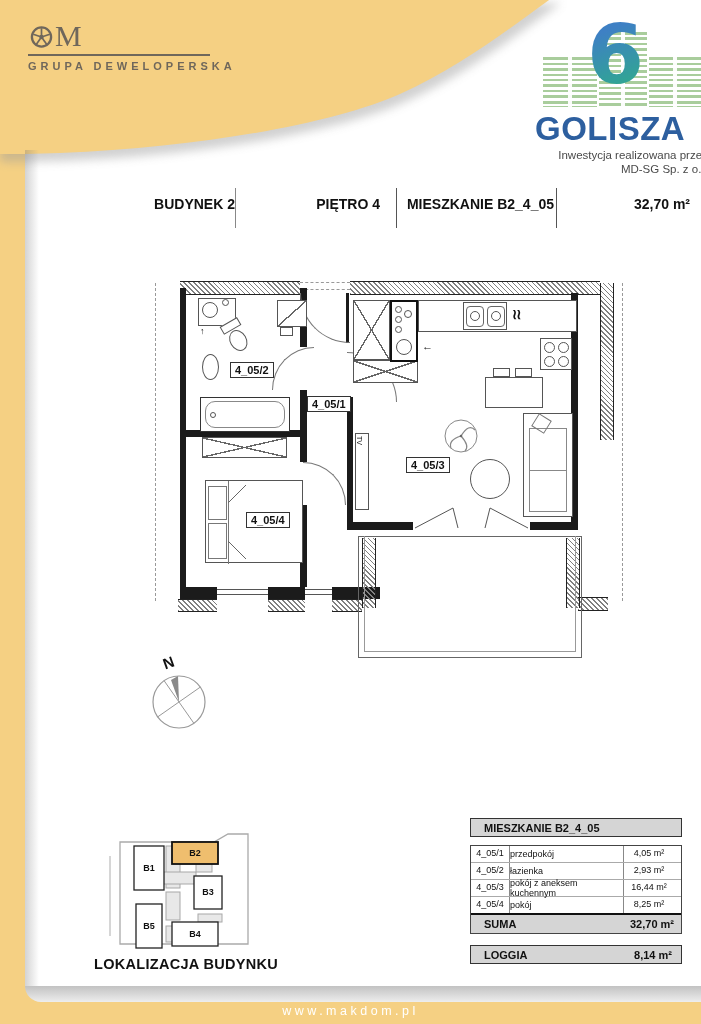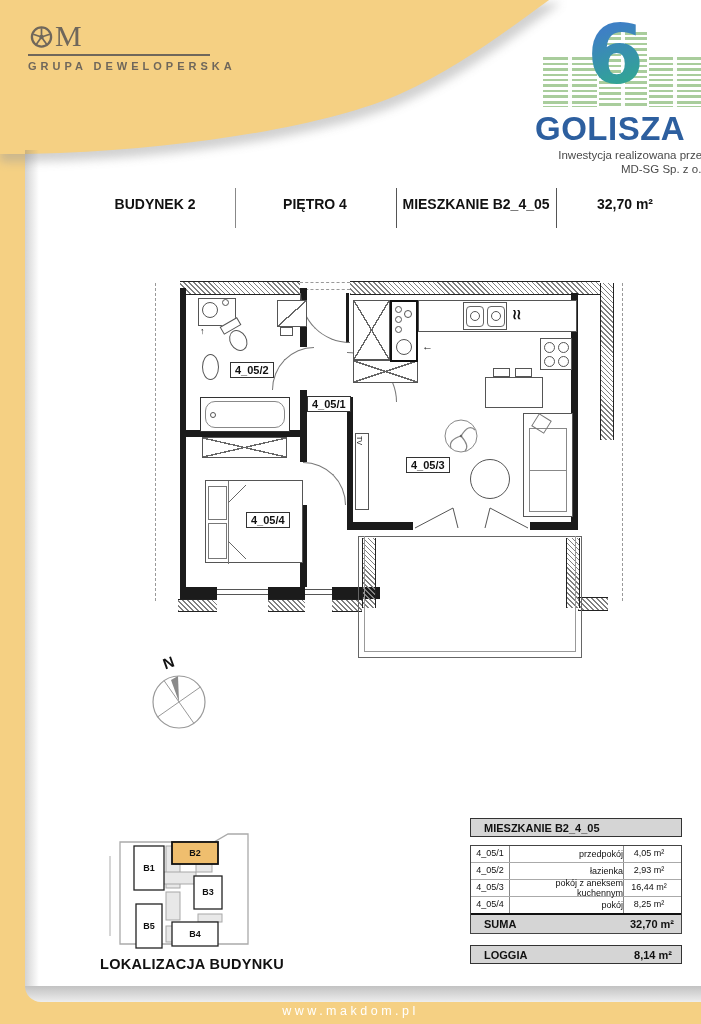--- a/index.html
+++ b/index.html
@@ -29,21 +29,21 @@
       repeating-linear-gradient(180deg,#A9CD9C 0 2.5px,#fff 2.5px 5.5px);}
   #gsix{position:absolute;left:52px;top:-10px;font-size:82px;font-weight:bold;line-height:90px;
     font-family:"DejaVu Sans",sans-serif;
     background:linear-gradient(160deg,#3E80C4 25%,#2FA98E 85%);
     -webkit-background-clip:text;background-clip:text;color:transparent;}
   #gname{position:absolute;left:0;top:90px;font-size:33px;font-weight:bold;color:#2D5F9F;
     letter-spacing:.5px;white-space:nowrap;}
   #investor{position:absolute;right:-10px;top:148px;width:320px;text-align:right;
     font-size:11.5px;color:#4a4a4a;line-height:14px;z-index:5;}
   
-  .hcell{position:absolute;top:196px;font-weight:bold;font-size:14px;text-align:center;}
+  .hcell{position:absolute;top:196px;font-weight:bold;font-size:14px;text-align:right;}
   .hdiv{position:absolute;top:188px;height:40px;width:0;border-left:1px solid #888;}
   
   #plan{position:absolute;left:150px;top:280px;width:480px;height:392px;}
   .wall{position:absolute;background:#1b1b1b;}
   .hatch-h{position:absolute;border-top:1.5px solid #222;border-bottom:1.5px solid #222;
     background:repeating-linear-gradient(45deg,#808080 0,#808080 1px,transparent 1px,transparent 3.5px);}
   .hatch-v{position:absolute;border-left:1.5px solid #222;border-right:1.5px solid #222;
     background:repeating-linear-gradient(45deg,#808080 0,#808080 1px,transparent 1px,transparent 3.5px);}
   .dash-v{position:absolute;border-left:1.5px dashed #999;width:0;}
   .dash-h{position:absolute;border-top:1.5px dashed #999;height:0;}
@@ -64,25 +64,25 @@
     font-size:11px;padding:1px 4px;white-space:nowrap;z-index:6;}
   .circ{position:absolute;border:1px solid #555;border-radius:50%;background:#fff;box-sizing:border-box;}
   .sym{position:absolute;color:#111;}
   
   .graybar{position:absolute;left:470px;width:212px;height:19px;background:#D5D5D5;
     border:1px solid #333;box-sizing:border-box;display:flex;align-items:center;
     justify-content:space-between;font-weight:bold;font-size:11px;padding:0 9px 0 13px;}
   #area-table{position:absolute;left:470px;top:845px;width:212px;border:1px solid #444;box-sizing:border-box;}
   .trow{display:flex;height:16px;border-bottom:1px solid #aaa;font-size:9px;align-items:center;}
   .trow .c1{width:38px;text-align:center;border-right:1px solid #888;align-self:stretch;line-height:15px;}
-  .trow .c2{flex:1;text-align:right;}
+  .trow .c2{flex:1;text-align:left;}
   .trow .c3{width:50px;text-align:center;padding-right:7px;border-left:1px solid #888;align-self:stretch;line-height:15px;}
   #suma-row{display:flex;height:18px;background:#D5D5D5;border-top:2px solid #111;
     align-items:center;justify-content:space-between;font-weight:bold;font-size:11px;padding:0 7px 0 13px;}
-  #locator-caption{position:absolute;left:96px;top:956px;width:192px;text-align:center;
+  #locator-caption{position:absolute;left:90px;top:956px;width:192px;text-align:center;
     font-weight:bold;font-size:14.5px;letter-spacing:.3px;}
 </style>
 </head>
 <body>
 
 <div id="left-strip"></div>
 <svg width="701" height="175" style="position:absolute;left:0;top:0;" viewBox="0 0 701 175">
   <defs>
       <filter id="blurf" x="-20%" y="-20%" width="140%" height="160%">
     <feGaussianBlur stdDeviation="5"></feGaussianBlur>

